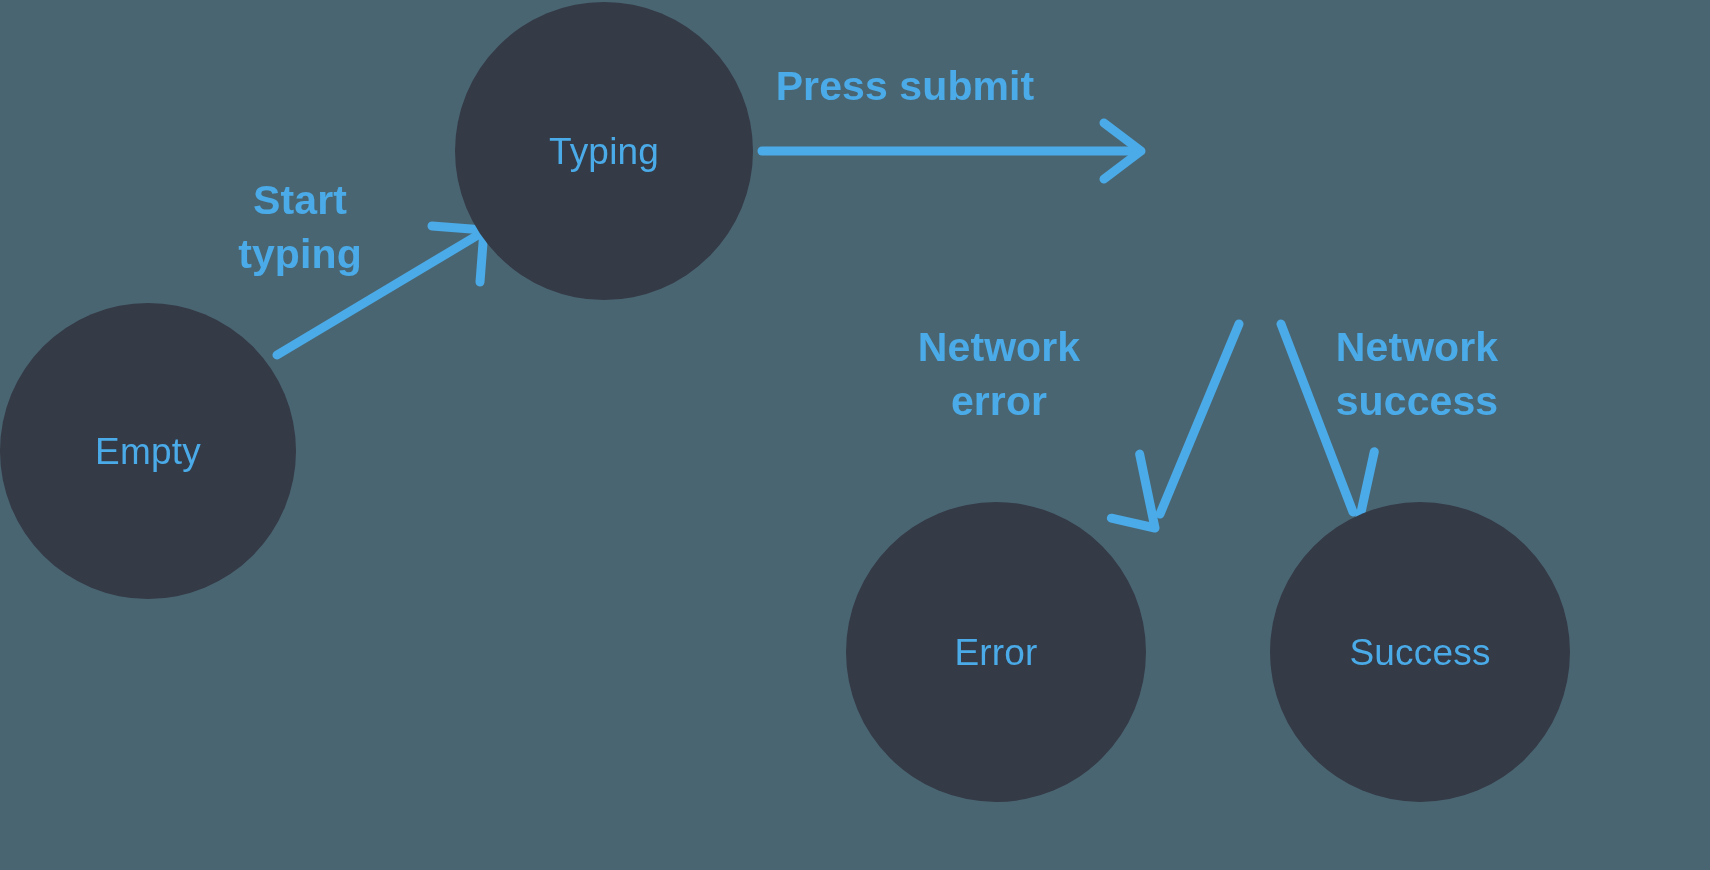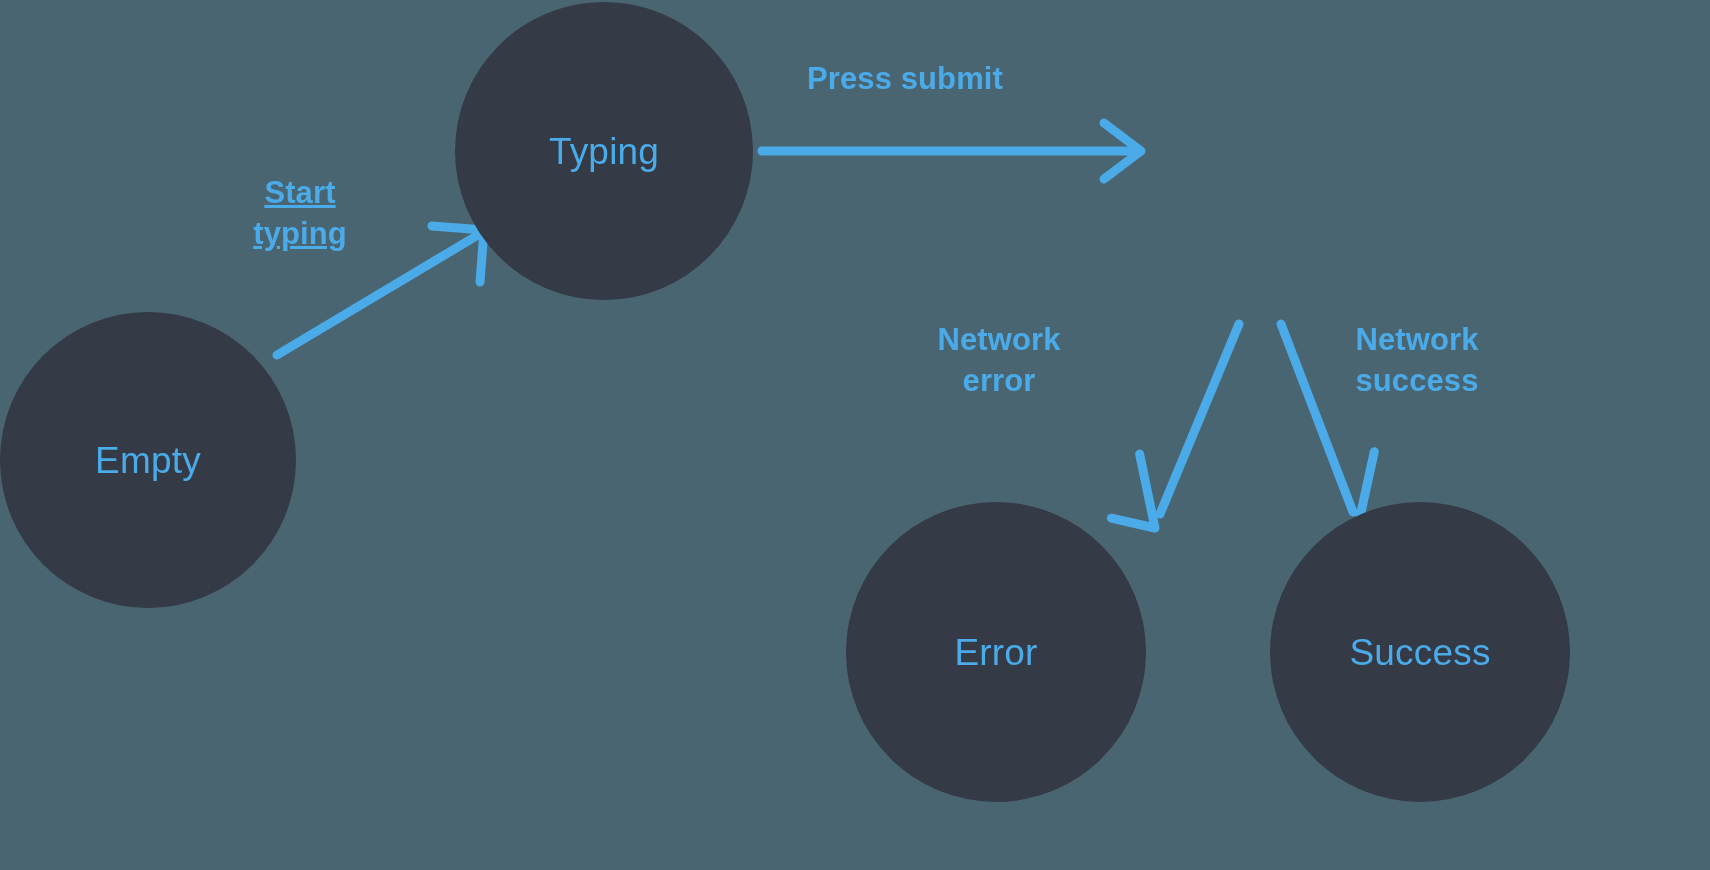--- a/index.html
+++ b/index.html
@@ -43,21 +43,21 @@
     font-weight: 400;
     letter-spacing: 0.2px;
     white-space: nowrap;
     text-align: center;
     line-height: 1;
   }
   .edge-label {
     position: absolute;
     color: #4aabe8;
     font-family: "Liberation Sans", sans-serif;
-    font-size: 31px;
+    font-size: 41px;
     font-weight: 700;
     line-height: 1.32;
     text-align: center;
     white-space: pre-line;
     letter-spacing: 0.1px;
   }
 </style>
 </head>
 <body>
 
@@ -79,38 +79,38 @@
       <line x1="1239" y1="324" x2="1160" y2="514" stroke="#4aabe8" stroke-width="9" stroke-linecap="round"></line>
       <polyline points="1112,466 1155,528 1111,536" fill="none" stroke="#4aabe8" stroke-width="9" stroke-linecap="round" stroke-linejoin="round" transform="rotate(23 1155 528)"></polyline>
     </g>
 
     <g>
       <line x1="1281" y1="324" x2="1353" y2="512" stroke="#4aabe8" stroke-width="9" stroke-linecap="round"></line>
       <polyline points="1402,464 1358,526 1403,534" fill="none" stroke="#4aabe8" stroke-width="9" stroke-linecap="round" stroke-linejoin="round" transform="rotate(-23 1358 526)"></polyline>
     </g>
   </svg>
 
-  <div class="state-node" style="left:0px; top:312px; width:296px; height:296px;">
+  <div class="state-node" style="left:0px; top:303px; width:296px; height:296px;">
     <span class="state-label">Empty</span>
   </div>
 
   <div class="state-node" style="left:455px; top:2px; width:298px; height:298px;">
     <span class="state-label">Typing</span>
   </div>
 
 
   <div class="state-node" style="left:846px; top:502px; width:300px; height:300px;">
     <span class="state-label">Error</span>
   </div>
 
   <div class="state-node" style="left:1270px; top:502px; width:300px; height:300px;">
     <span class="state-label">Success</span>
   </div>
 
-  <div class="edge-label" style="left:200px; top:173px; width:200px;text-decoration:underline;">Start
+  <div class="edge-label" style="left:200px; top:173px; width:200px;">Start
 typing</div>
 
   <div class="edge-label" style="left:755px; top:59px; width:300px;">Press submit</div>
 
   <div class="edge-label" style="left:879px; top:320px; width:240px;">Network
 error</div>
 
   <div class="edge-label" style="left:1287px; top:320px; width:260px;">Network
 success</div>
 

